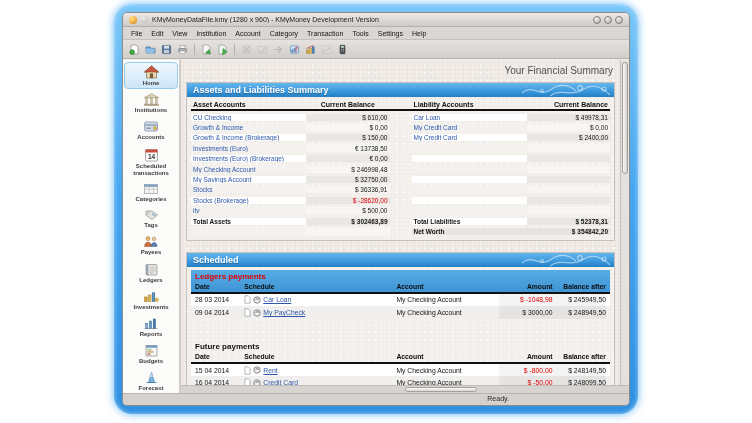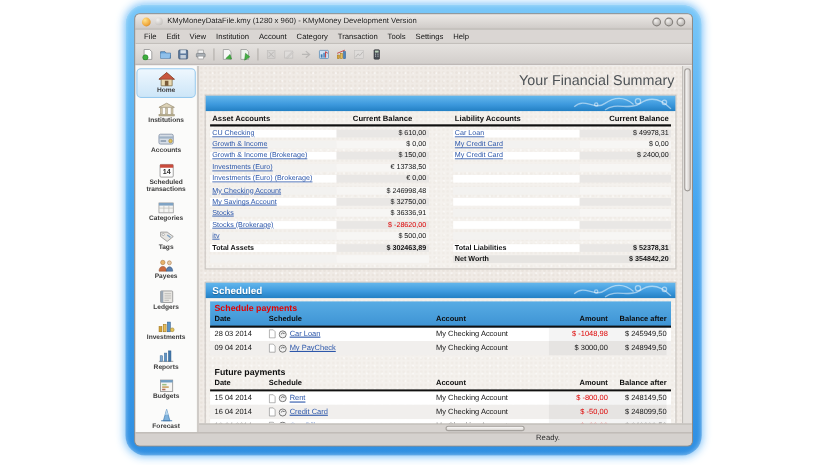--- a/index.html
+++ b/index.html
@@ -50,21 +50,21 @@
 
   .main { flex:1; display:flex; flex-direction:column; min-width:0; }
   .view { flex:1; display:flex; min-height:0; }
 
   .page { flex:1; min-width:0; overflow:hidden; padding:2px 5px 0 5px;
           background-color:#f0ebe6;
           background-image: radial-gradient(rgba(150,125,100,.07) 1px, transparent 1.3px),
                             radial-gradient(rgba(255,255,255,.55) 1px, transparent 1.3px);
           background-size:4px 4px, 7px 7px; background-position:0 0, 2px 3px; }
 
-  .page-title-row { text-align:right; font-size:13px; color:#4e5357; padding:3px 2px 6px; }
+  .page-title-row { text-align:right; font-size:10px; color:#4e5357; padding:3px 2px 6px; }
 
   
   .vscroll { width:9px; flex:0 0 9px; background:#e4e1de; border-left:1px solid #c2beba; position:relative; }
   .vthumb { position:absolute; left:1px; top:2px; width:6px; height:112px; border-radius:3px;
             background:linear-gradient(90deg,#fbfaf9,#d4d0cd); border:1px solid #a09c98; }
   
   .hscroll { height:8px; flex:0 0 8px; background:#d7d3d0; border-top:1px solid #bfbbb7; position:relative; }
   .hthumb { position:absolute; top:1px; left:50%; width:16%; height:5px; border-radius:3px;
             background:linear-gradient(180deg,#fbfaf9,#d9d5d2); border:1px solid #a5a19d; }
 
@@ -98,21 +98,21 @@
   .acc-row.totalrow { font-weight:bold; }
   .acc-row.networth .acc-name, .acc-row.networth .acc-val { background:#e6e4e1; }
   .link { color:#2d57aa; text-decoration:underline; cursor:pointer; }
   .neg { color:#de0000; }
 
   
   .pay-wrap { padding:3px 4px 2px; }
   .overdue-block { background:linear-gradient(180deg,#58ace4,#3c92d3); padding:1px 0 0; }
   .pay-title { font-size:8px; font-weight:bold; padding:1px 4px 1px; }
   .pay-title.red { color:#e30000; }
-  .pay-title.future { color:#101010; margin-top:10px; }
+  .pay-title.future { color:#101010; margin-top:22px; }
   .pay-heads { display:grid; grid-template-columns:12% 37% 25% 13% 13%; font-size:6.8px; font-weight:bold;
                color:#0d0d0d; border-bottom:2px solid #101010; padding:1px 4px 2px; }
   .pay-heads .r { text-align:right; }
   .pay-row { display:grid; grid-template-columns:12% 37% 25% 13% 13%; align-items:center;
              height:12.6px; font-size:6.8px; color:#141414; padding:0 4px; }
   .pay-row.odd { background:#ffffff; }
   .pay-row.even { background:#f1efed; }
   .pay-row .num { text-align:right; background:rgba(0,0,0,.045); height:100%; display:flex; align-items:center; justify-content:flex-end; }
   .sched-cell { display:flex; align-items:center; gap:2px; }
   .sched-cell svg { flex:0 0 auto; }
@@ -350,20 +350,21 @@
 
       </div>
 
       <div class="main">
         <div class="view">
           <div class="page">
             <div class="page-title-row">Your Financial Summary</div>
 
             <div class="section">
               <div class="sec-header">
+                <span>Assets and Liabilities Summary</span>
                 <svg class="swirl" width="92" height="14" viewBox="0 0 92 14">
                       <g fill="none" stroke="rgba(255,255,255,.5)" stroke-width="1.2">
                         <path d="M2 10c10-9 18 4 28-3S48 1 56 8"></path>
                         <path d="M30 13c10-8 22 1 32-6s20-3 28 5"></path>
                         <circle cx="60" cy="5" r="2.4"></circle>
                         <circle cx="22" cy="8" r="1.5"></circle>
                         <circle cx="84" cy="6" r="2"></circle>
                       </g>
                     </svg>
               </div>
@@ -491,21 +492,21 @@
                         <path d="M2 10c10-9 18 4 28-3S48 1 56 8"></path>
                         <path d="M30 13c10-8 22 1 32-6s20-3 28 5"></path>
                         <circle cx="60" cy="5" r="2.4"></circle>
                         <circle cx="22" cy="8" r="1.5"></circle>
                         <circle cx="84" cy="6" r="2"></circle>
                       </g>
                     </svg>
               </div>
               <div class="pay-wrap">
                 <div class="overdue-block">
-                  <div class="pay-title red">Schedule payments</div>
+                  <div class="pay-title red">Ledgers payments</div>
                   <div class="pay-heads">
                         <div>Date</div>
                         <div>Schedule</div>
                         <div>Account</div>
                         <div class="r">Amount</div>
                         <div class="r">Balance after</div>
                       </div>
                 </div>
                 <div>
                       <div class="pay-row odd">

